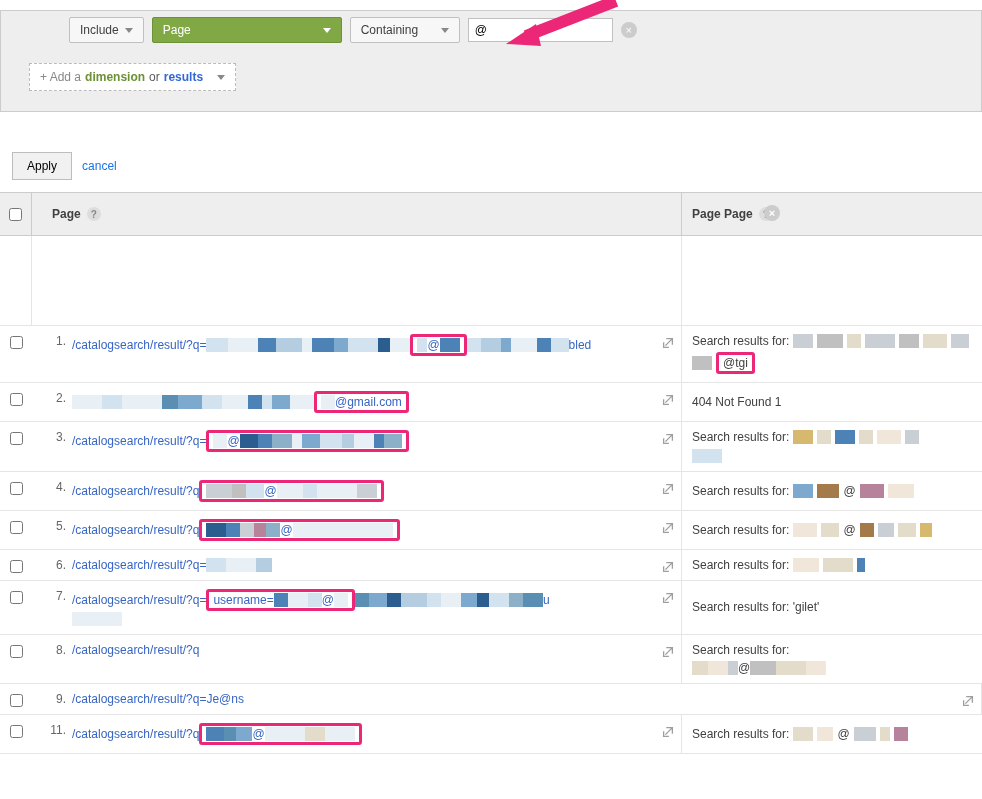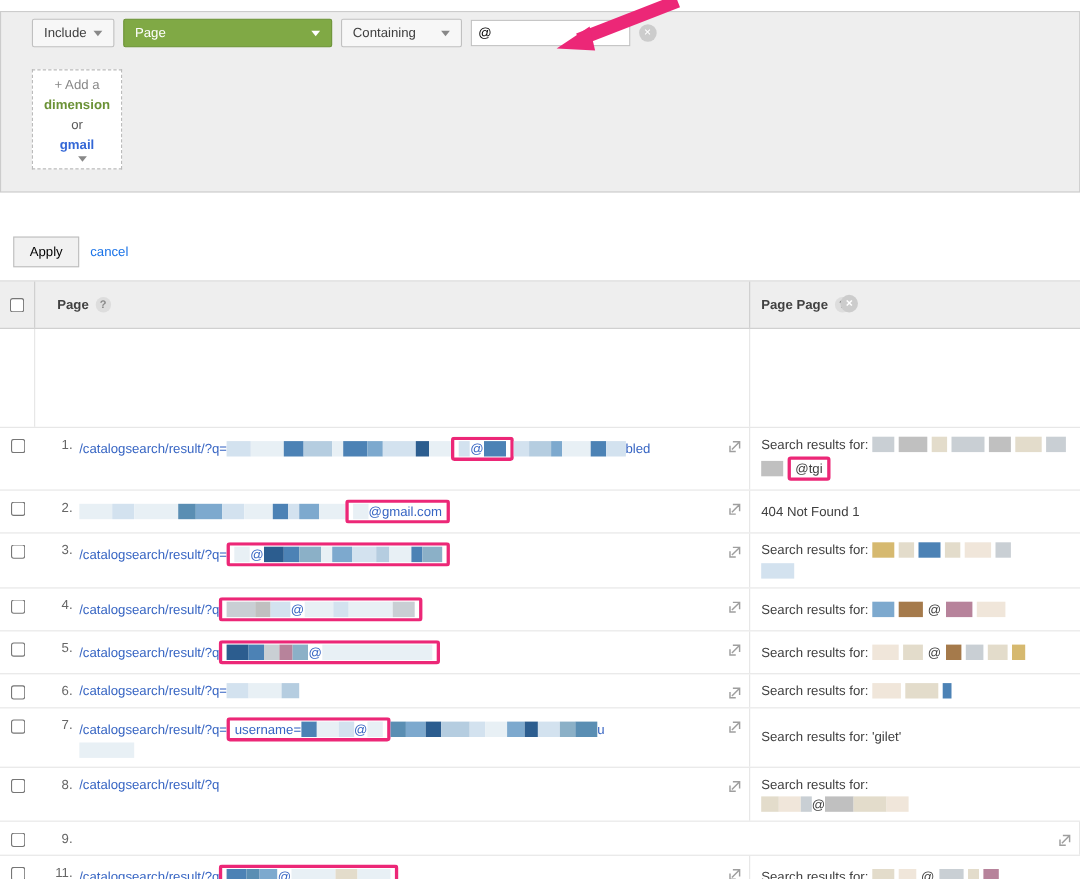--- a/index.html
+++ b/index.html
@@ -1,35 +1,35 @@
 <!DOCTYPE html>
 <html><head>
 <meta charset="utf-8">
 <style>
   * { box-sizing: border-box; margin: 0; padding: 0; }
   body { font-family: Arial, sans-serif; font-size: 12px; color: #404040; background: #fff; }
 
   .filter-panel { background: #eee; border: 1px solid #ccc; margin: 10px 0 40px 0; position: relative; }
-  .filter-top { display: flex; align-items: center; gap: 8px; padding: 6px 28px; }
+  .filter-top { display: flex; align-items: center; gap: 8px; padding: 6px 28px; margin-left: 40px; }
   .btn { background: #f7f7f7; border: 1px solid #c0c0c0; border-radius: 2px; padding: 5px 10px; font-size: 12px; cursor: pointer; display: inline-flex; align-items: center; gap: 6px; color: #404040; }
   .btn .caret { width: 0; height: 0; border-left: 4px solid transparent; border-right: 4px solid transparent; border-top: 5px solid #888; }
   .btn-green { background: #80a945; color: #fff; border: 1px solid #6b9236; min-width: 190px; justify-content: space-between; }
   .btn-green .caret { border-top-color: #fff; }
   .btn-containing { min-width: 110px; justify-content: space-between; }
   .filter-input { border: 1px solid #c0c0c0; padding: 4px 6px; font-size: 12px; width: 145px; background: #fff; }
   .clear-circle { width: 16px; height: 16px; border-radius: 50%; background: #ccc; color: #fff; display: inline-flex; align-items: center; justify-content: center; font-size: 11px; cursor: pointer; }
 
   .arrow-annotation { position: absolute; left: 500px; top: -15px; pointer-events: none; }
   .arrow-svg { width: 120px; height: 55px; }
   .and-box { width: 170px; background: #fff; border: 1px solid #ccc; border-left: 0; display: flex; align-items: center; justify-content: center; font-weight: bold; height: 32px; }
   .and-rest { flex: 1; background: #fff; border: 1px solid #ccc; border-left: 0; height: 32px; margin-left: 26px; }
   .and-wrap { display:flex; align-items:stretch; }
 
   .add-dim-row { padding: 14px 28px 20px 28px; }
-  .add-dim { display:inline-flex; align-items:center; gap:4px; border: 1px dashed #bbb; background: #fff; padding: 6px 10px; font-size: 12px; color: #5a5a5a; cursor: pointer; flex-direction: column; }
+  .add-dim { display:inline-flex; align-items:center; gap:4px; border: 1px dashed #bbb; background: #fff; padding: 6px 10px; font-size: 12px; color: #5a5a5a; cursor: pointer; }
   .add-dim .plus { color: #888; }
   .add-dim .dimension { color: #6b9236; font-weight: bold; }
   .add-dim .metric { color: #3367d6; font-weight: bold; }
   .add-dim .caret { width:0;height:0;border-left:4px solid transparent;border-right:4px solid transparent;border-top:5px solid #888; margin-left:10px; }
 
   .apply-row { display: flex; align-items:center; gap:10px; padding: 0 12px 12px 12px; }
   .btn-apply { background: #f1f1f1; border:1px solid #bdbdbd; padding:6px 14px; cursor:pointer; font-size:12px; }
   .cancel-link { color: #1a73e8; cursor:pointer; }
 
   .table-wrap { border-top: 1px solid #ccc; }
@@ -91,21 +91,21 @@
       <polygon points="5,48 35,28 40,50" fill="#ec2777"></polygon>
     </svg>
   </div>
 
 
   <div class="add-dim-row">
     <div class="add-dim">
       <span class="plus">+ Add a</span>
       <span class="dimension">dimension</span>
       <span>or</span>
-      <span class="metric">gmail</span>
+      <span class="metric">results</span>
       <span class="caret"></span>
     </div>
   </div>
 </div>
 
 <div class="apply-row">
   <button class="btn-apply">Apply</button>
   <span class="cancel-link">cancel</span>
 </div>
 
@@ -403,20 +403,23 @@
       </div>
     </div>
   </div>
 
   <div class="trow">
     <div class="cell-check">
         <input type="checkbox" style="">
       </div>
     <div class="cell-page">
       <div class="rownum">9.</div>
+      <div class="page-content">
+        <span class="page-link">/catalogsearch/result/?q=Je@ns</span>
+      </div>
       <span class="ext-icon"><svg viewBox="0 0 16 16">
             <path d="M6 3h7v7M13 3l-8 8M3 7v6h6"></path>
           </svg></span>
     </div>
   </div>
 
   <div class="trow">
     <div class="cell-check">
         <input type="checkbox" style="">
       </div>

